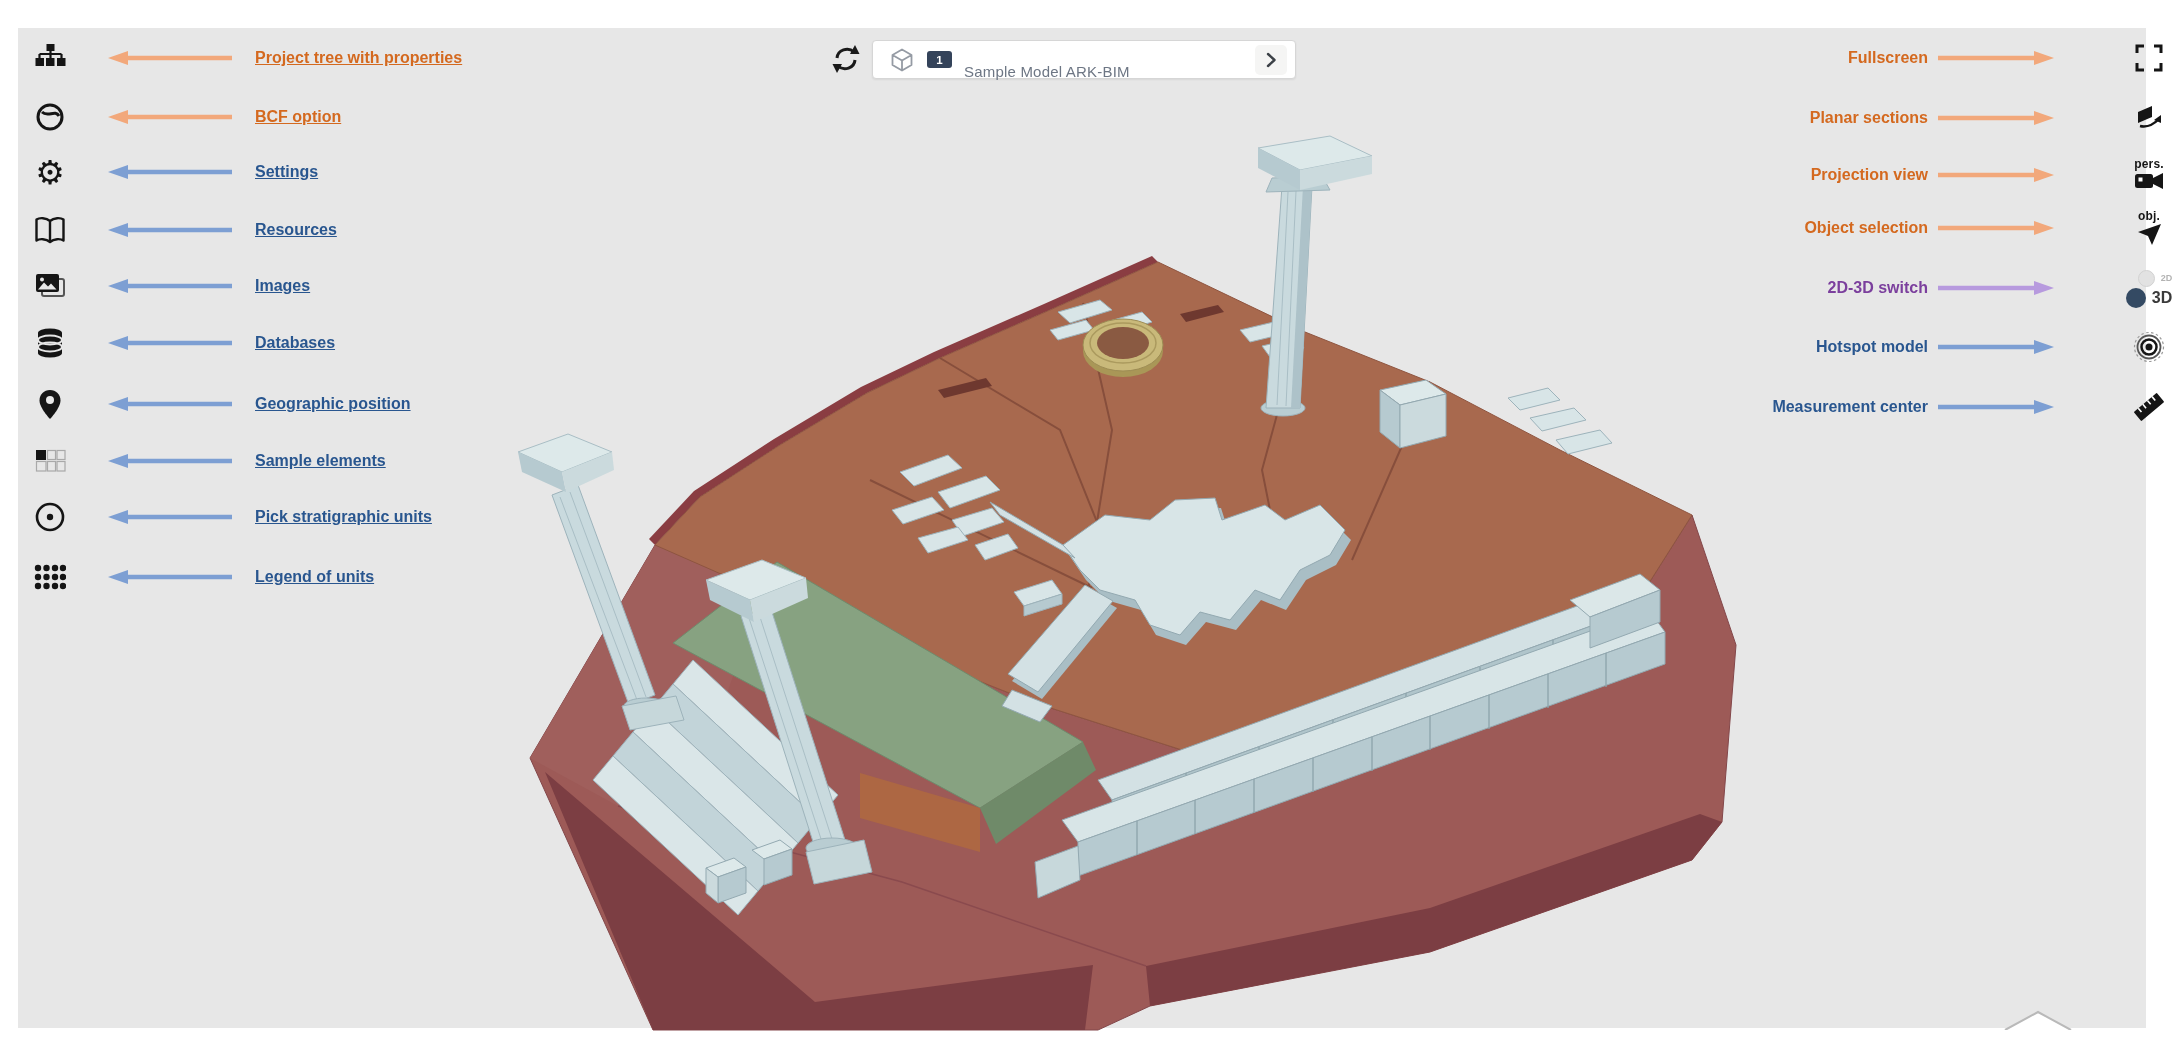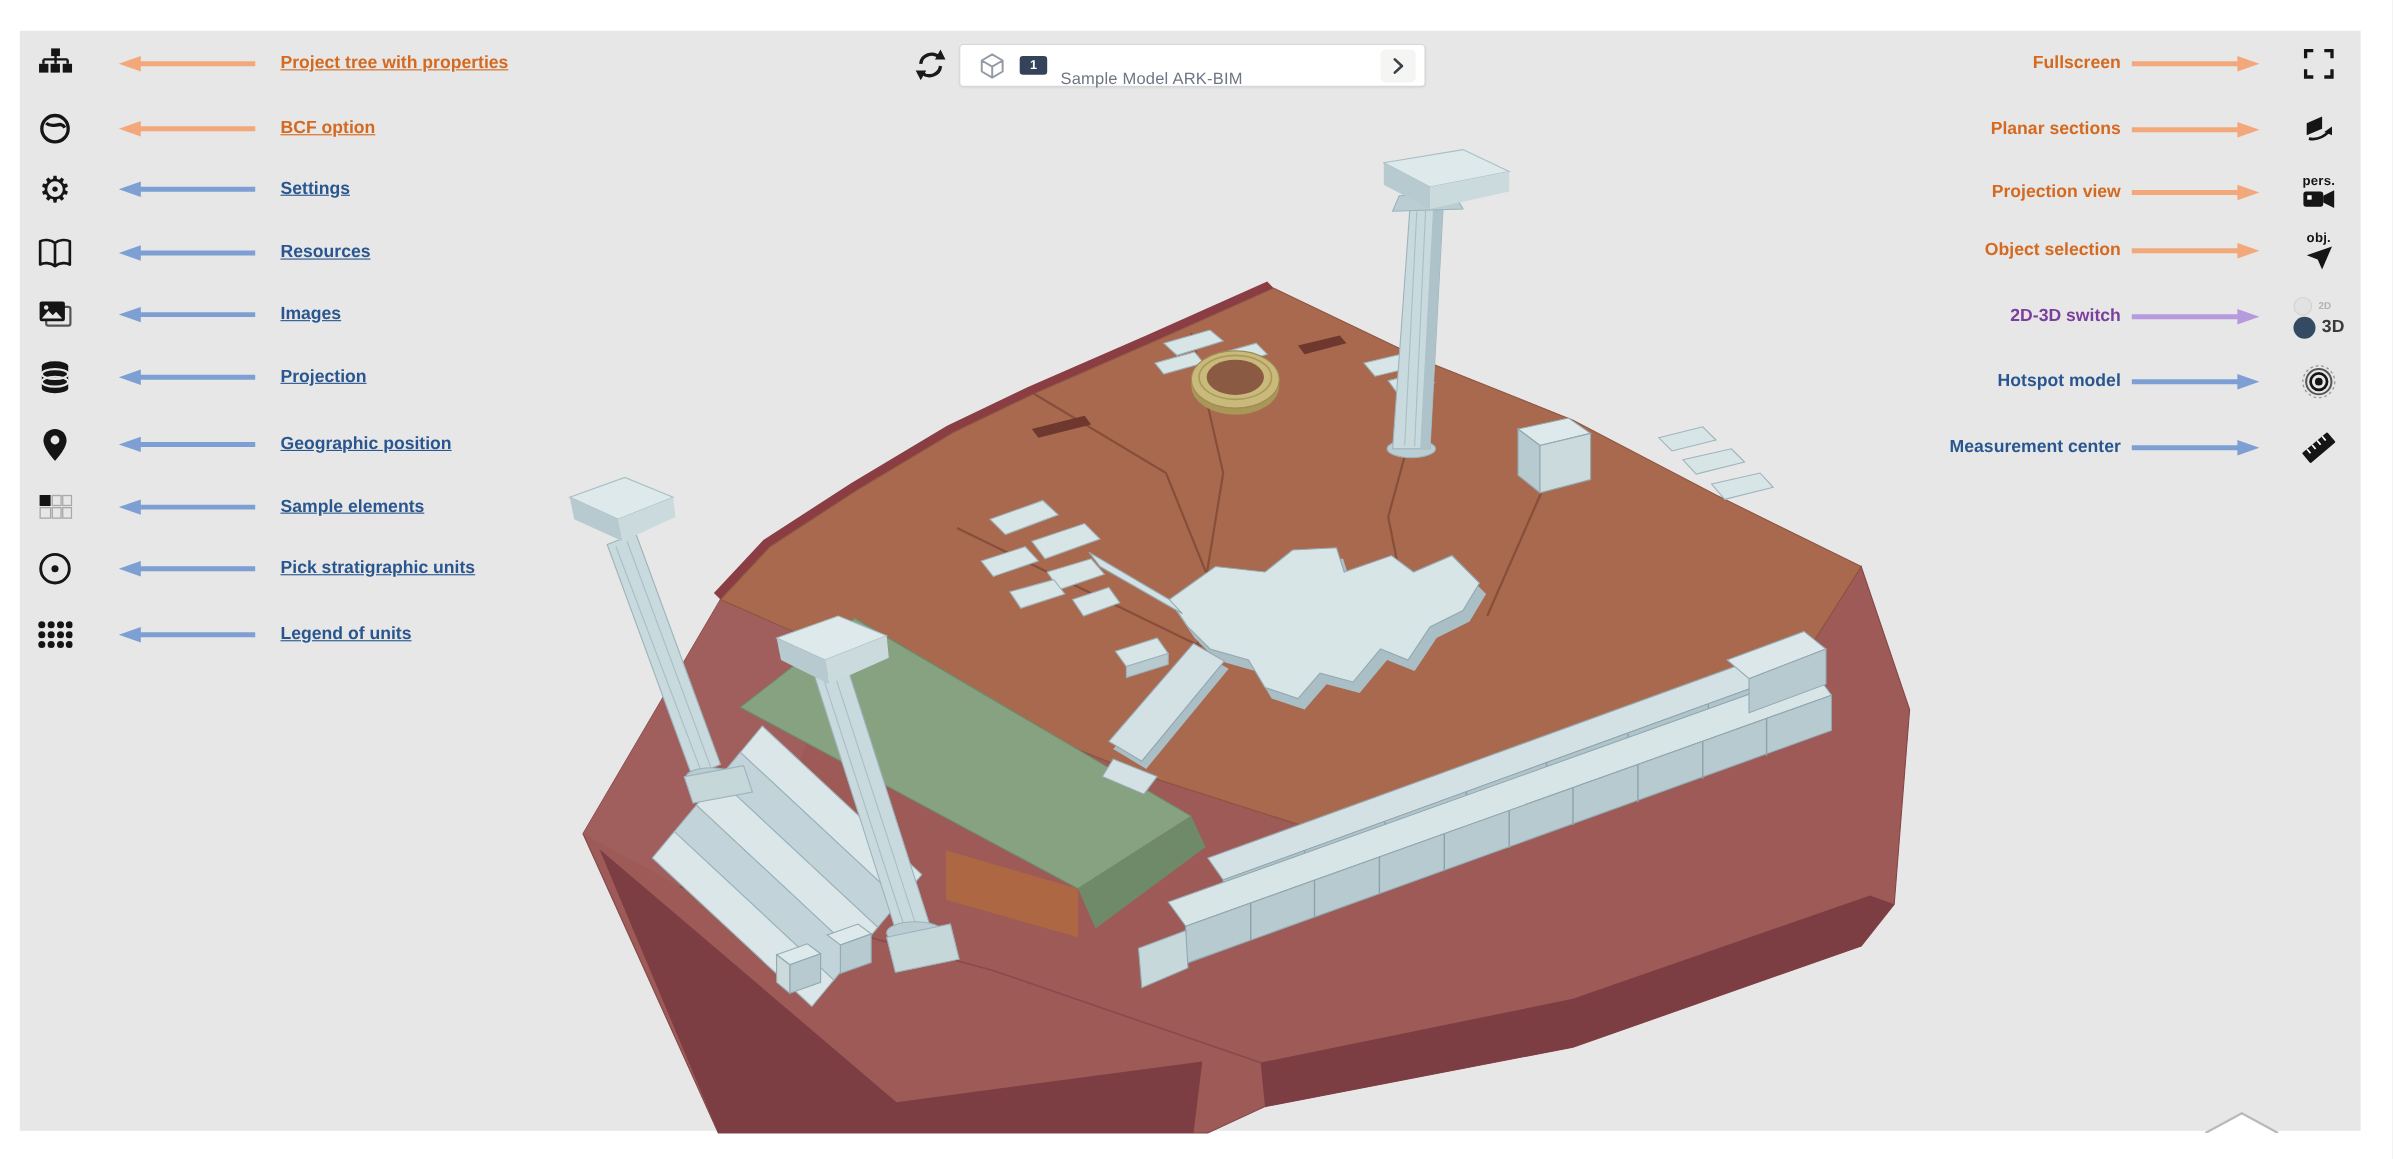--- a/index.html
+++ b/index.html
@@ -18,21 +18,21 @@
        font-family:"Liberation Sans",sans-serif;overflow:hidden;position:relative;}
   .canvas{position:absolute;left:18px;top:28px;width:2128px;height:1000px;background:var(--bg);}
   .scene{position:absolute;left:0;top:0;}
   
   .lrow,.rrow{position:absolute;height:36px;}
   .lrow{left:0;width:620px;}
   .rrow{left:1600px;width:575px;}
   .icon-btn{position:absolute;background:none;border:none;padding:0;margin:0;cursor:pointer;
             display:flex;flex-direction:column;align-items:center;justify-content:center;}
   .lrow .icon-btn{left:30px;top:50%;transform:translateY(-50%);width:40px;height:40px;}
-  .rrow .icon-btn{left:482px;top:50%;transform:translateY(-50%);width:52px;height:52px;}
+  .rrow .icon-btn{left:523px;top:50%;transform:translateY(-50%);width:52px;height:52px;}
   .gear-glyph{font-size:33px;line-height:33px;color:var(--icon_black);}
   .icon-cap{font-size:12px;font-weight:bold;color:var(--icon_black);line-height:11px;letter-spacing:.2px;}
   .arrow{position:absolute;top:50%;transform:translateY(-50%);}
   .lrow .arrow{left:106px;}
   .rrow .arrow{left:336px;}
   .c-orange{color:var(--arrow_orange);} .c-blue{color:var(--arrow_blue);} .c-purple{color:var(--arrow_purple);}
   .lab{position:absolute;top:50%;transform:translateY(-50%);font-size:16px;font-weight:bold;white-space:nowrap;}
   .lrow .lab{left:255px;text-decoration:underline;}
   .rrow .lab{right:247px;text-align:left;}
   .t-orange{color:var(--accent_orange);} .t-blue{color:var(--accent_blue);} .t-purple{color:var(--accent_purple);}
@@ -40,21 +40,21 @@
   .refresh-btn{position:absolute;left:828px;top:42px;width:36px;height:36px;background:none;border:none;padding:0;cursor:pointer;}
   .model-bar{position:absolute;left:872px;top:40px;width:424px;height:39px;background:#fff;
              border:1px solid var(--bar-border,#d6d6d6);border-radius:4px;box-sizing:border-box;
              display:flex;align-items:center;gap:12px;padding:0 8px 0 16px;cursor:pointer;
              box-shadow:0 1px 2px rgba(0,0,0,.07);}
   .badge{min-width:19px;height:17px;background:var(--badge_navy);color:#fff;border-radius:3px;
          font-size:11.5px;font-weight:bold;display:flex;align-items:center;justify-content:center;padding:0 3px;}
   .mname{font-size:15px;color:var(--bar_text);letter-spacing:.2px;flex:1;margin-top:24px;}
   .chev-box{width:32px;height:30px;background:#f5f5f4;border-radius:5px;display:flex;align-items:center;justify-content:center;}
   
-  .toggle-wrap{display:flex;flex-direction:column;align-items:flex-start;}
+  .toggle-wrap{display:flex;flex-direction:column;align-items:flex-end;}
   .toggle-line{display:flex;align-items:center;gap:6px;height:20px;}
   .dot-off{width:17px;height:17px;border-radius:50%;background:var(--toggle_off);border:1px solid #d2d2d2;box-sizing:border-box;}
   .dot-on{width:20px;height:20px;border-radius:50%;background:var(--toggle_on);}
   .t-off{font-size:9px;color:#b3b3b3;font-weight:bold;}
   .t-on{font-size:16px;color:#3a3a3a;font-weight:bold;}
 </style>
 </head>
 <body>
 
 <div class="canvas">
@@ -313,21 +313,21 @@
       <path d="M3 6 V26 a12 4.5 0 0 0 24 0 V6" fill="#151515"></path>
       <ellipse cx="15" cy="6" rx="12" ry="4.5" fill="#151515"></ellipse>
       <ellipse cx="15" cy="13" rx="12" ry="4.5" fill="none" stroke="#e7e7e7" stroke-width="2"></ellipse>
       <ellipse cx="15" cy="20" rx="12" ry="4.5" fill="none" stroke="#e7e7e7" stroke-width="2"></ellipse>
     </svg>
   </button>
   <svg class="arrow c-blue" width="128" height="16" viewBox="0 0 128 16">
     <line x1="126" y1="8" x2="20" y2="8" stroke="currentColor" stroke-width="4.5"></line>
       <polygon points="22,1 22,15 2,8" fill="currentColor"></polygon>
     </svg>
-  <span class="lab t-blue">Projection</span>
+  <span class="lab t-blue">Databases</span>
 </div>
 
 <div class="lrow" style="top:386px">
   <button class="icon-btn">
     <svg width="24" height="31" viewBox="0 0 24 31">
       <path d="M12 1 C6 1 1.5 5.5 1.5 11.5 C1.5 19 12 30 12 30 S22.5 19 22.5 11.5 C22.5 5.5 18 1 12 1 Z" fill="#151515"></path>
       <circle cx="12" cy="11" r="4" fill="#e7e7e7"></circle>
     </svg>
   </button>
   <svg class="arrow c-blue" width="128" height="16" viewBox="0 0 128 16">

